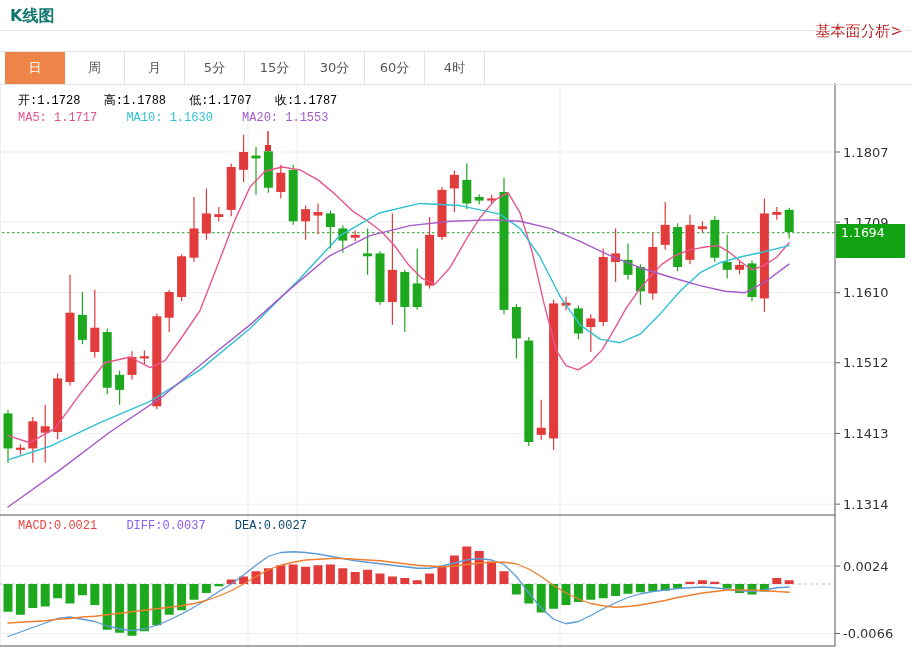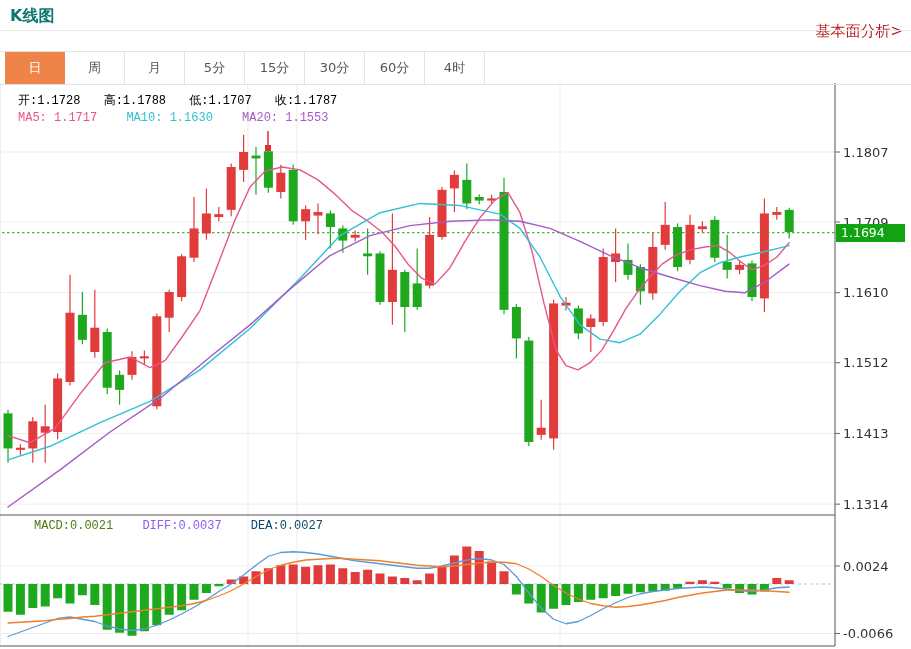--- a/index.html
+++ b/index.html
@@ -15,21 +15,21 @@
        font-size:13px;cursor:pointer;padding:0;font-family:inherit;}
   .tab:first-child{border-left:1px solid #e3e3e3;}
   .tab.active{background:#ef8449;color:#fff;border-color:#ef8449;}
   .legend-row{position:absolute;left:18px;font-size:12px;white-space:nowrap;z-index:4;font-family:Liberation Mono, monospace;}
   .legend-ohlc{top:92px;}
   .legend-ma{top:111px;}
   .legend-macd{top:519px;}
   .legend-row .pair{margin-right:16px;}
   .legend-row .item{margin-right:22px;}
   svg.chart{position:absolute;left:0;top:0;z-index:1;}
-  .price-badge{position:absolute;left:836px;width:69px;height:18px;line-height:18px;
+  .price-badge{position:absolute;left:836px;width:69px;height:34px;line-height:18px;
                color:#fff;font-size:12.5px;padding-left:5px;box-sizing:border-box;z-index:6;}
 </style>
 </head>
 <body>
 
 <div class="screen">
 
   <div class="page-title">K线图</div>
   <a class="fundamental-link">基本面分析&gt;</a>
   <div class="title-divider"></div>
@@ -441,20 +441,20 @@
     <span class="pair"><span>收:</span><span>1.1787</span></span>
   </div>
 
   <div class="legend-row legend-ma">
     <span class="item" style="color: rgb(232, 85, 142);">MA5: 1.1717</span>
     <span class="item" style="color: rgb(47, 193, 212);">MA10: 1.1630</span>
     <span class="item" style="color: rgb(165, 91, 201);">MA20: 1.1553</span>
   </div>
 
   <div class="legend-row legend-macd">
-    <span class="item" style="color: #4d7c0f; margin-left: 16px;">MACD:0.0021</span>
+    <span class="item" style="color: #ef4444;">MACD:0.0021</span>
     <span class="item" style="color: #8b5cf6;">DIFF:0.0037</span>
     <span class="item" style="color: #0c4a6e;">DEA:0.0027</span>
   </div>
 
   <div class="price-badge" id="price-badge" style="top: 223.714px; background: rgb(18, 163, 18);">1.1694</div>
 
 </div>
 
 </body></html>

